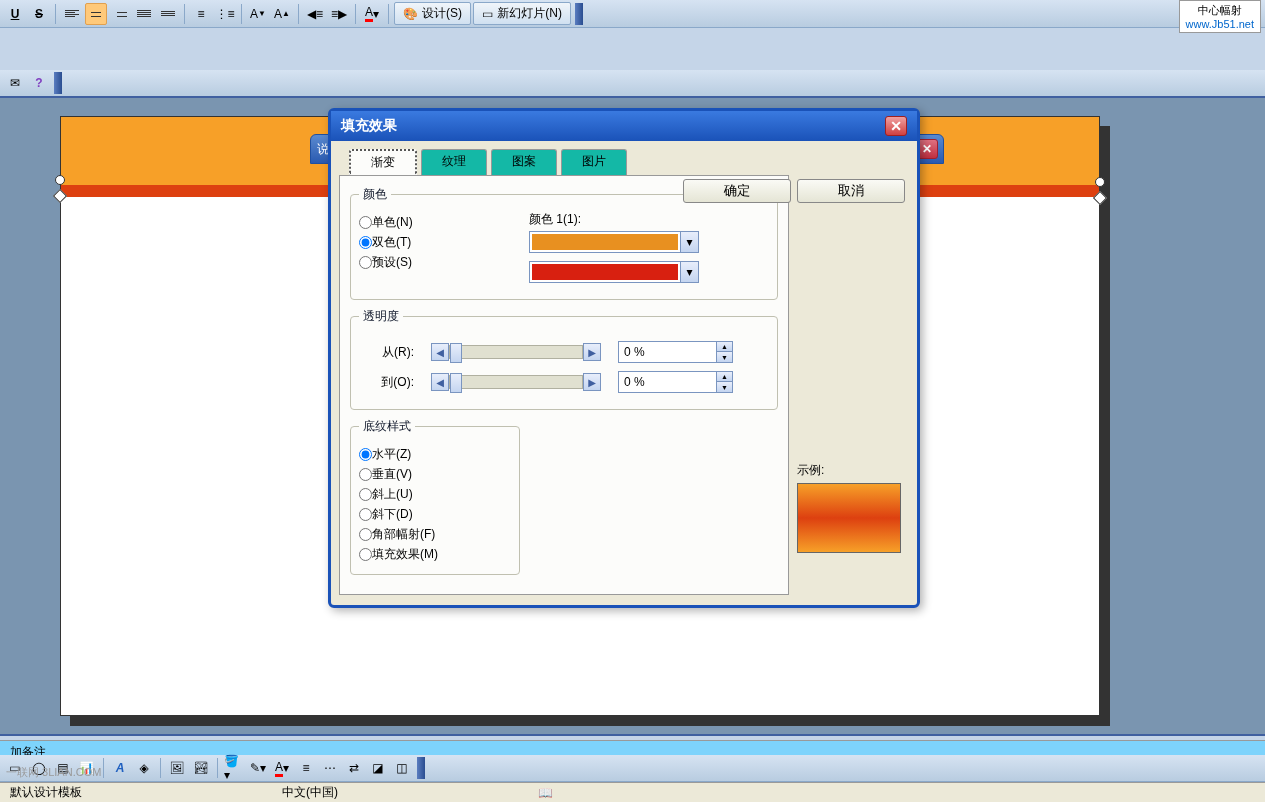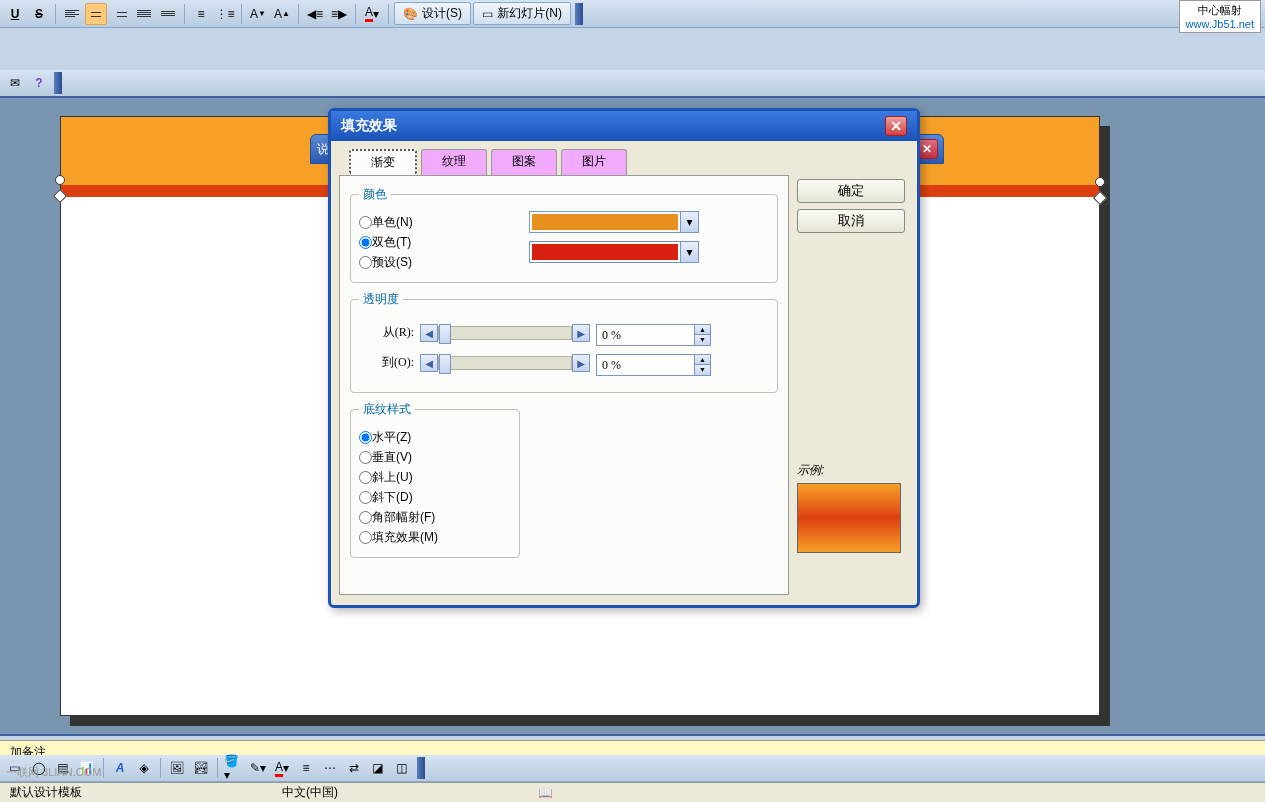--- a/index.html
+++ b/index.html
@@ -25,72 +25,72 @@
 
 
 .subdialog { position: absolute; left: 310px; top: 134px; width: 634px; height: 30px; background: linear-gradient(#5a8ad0, #2a5ab0); border: 1px solid #2050a0; border-radius: 6px 6px 0 0; }
 .subdialog-close { position: absolute; right: 5px; top: 4px; width: 22px; height: 20px; background: linear-gradient(#e07080, #c03040); border: 1px solid #a02030; border-radius: 3px; color: #fff; display: flex; align-items: center; justify-content: center; font-weight: bold; }
 .dialog { position: absolute; left: 328px; top: 108px; width: 592px; height: 500px; border: 3px solid #1a52b8; border-radius: 6px; background: #ece9d8; box-shadow: 3px 3px 10px rgba(0,0,0,0.3); }
 .dialog-title { background: linear-gradient(#3a7ae0, #1a52b8); color: #fff; padding: 5px 10px; font-size: 14px; font-weight: bold; display: flex; justify-content: space-between; align-items: center; }
 .close-btn { width: 22px; height: 20px; background: linear-gradient(#f0a0a0, #d04040); border: 1px solid #a02020; border-radius: 3px; display: flex; align-items: center; justify-content: center; font-weight: bold; cursor: pointer; }
 .dialog-body { padding: 8px; position: relative; }
 
 .tabs { display: flex; gap: 4px; margin-bottom: 0; padding-left: 10px; }
-.tab { padding: 3px 20px; border: 1px solid #999; border-bottom: none; background: #f0abfc; cursor: pointer; border-radius: 3px 3px 0 0; }
+.tab { padding: 3px 20px; border: 1px solid #999; border-bottom: none; background: #14b8a6; cursor: pointer; border-radius: 3px 3px 0 0; }
 .tab.active { background: #fcfcfa; border: 2px dotted #555; border-bottom: 1px solid #fcfcfa; position: relative; z-index: 2; font-weight: normal; }
 
 .tab-content { border: 1px solid #999; background: #fcfcfa; padding: 10px; width: 450px; height: 420px; position: relative; }
 
 fieldset { border: 1px solid #c0c0b0; border-radius: 4px; padding: 8px; margin-bottom: 8px; }
-legend { color: #0369a1; padding: 0 4px; }
+legend { color: #0f172a; padding: 0 4px; }
 
 .radio-row { display: flex; align-items: center; margin: 3px 0; }
 .radio-row input[type=radio] { cursor: pointer; }
 .radio-row label { cursor: pointer; }
 
 .color-section { display: flex; gap: 20px; }
 .color-left { width: 150px; }
 .color-right { flex: 1; }
 .color-label { margin-bottom: 3px; }
 .color-dropdown { width: 170px; height: 22px; border: 1px solid #7a95c0; background: #fff; display: flex; align-items: center; margin-bottom: 8px; }
 .color-swatch { flex: 1; height: 16px; margin: 2px; }
 .color-swatch.orange { background: #e89020; }
 .color-swatch.red { background: #d82010; }
 .dropdown-arrow { width: 18px; height: 20px; background: linear-gradient(#e8eefb, #c4d5f0); border-left: 1px solid #7a95c0; display: flex; align-items: center; justify-content: center; cursor: pointer; }
 
-.slider-row { display: flex; gap: 6px; margin: 8px 0; font-family: Liberation Serif, serif; }
+.slider-row { display: flex; align-items: center; gap: 17px; margin: 8px 0; }
 .slider-label { width: 55px; text-align: right; }
 .slider-track { position: relative; width: 170px; height: 18px; display: flex; align-items: center; }
 .slider-btn { width: 18px; height: 18px; background: linear-gradient(#e8eefb, #c4d5f0); border: 1px solid #7a95c0; display: flex; align-items: center; justify-content: center; cursor: pointer; font-size: 10px; color: #4060a0; }
 .slider-rail { flex: 1; height: 14px; background: #e0e0d0; border: 1px solid #b0b0a0; position: relative; }
 .slider-thumb { position: absolute; left: 0; top: -3px; width: 12px; height: 20px; background: linear-gradient(#e8eefb, #c4d5f0); border: 1px solid #7a95c0; }
 .spinner { width: 115px; height: 22px; border: 1px solid #7a95c0; background: #fff; display: flex; align-items: center; }
 .spinner-val { flex: 1; padding: 0 5px; }
 .spinner-btns { width: 16px; display: flex; flex-direction: column; }
 .spinner-up, .spinner-down { height: 10px; background: linear-gradient(#e8eefb, #c4d5f0); border-left: 1px solid #7a95c0; font-size: 7px; display: flex; align-items: center; justify-content: center; cursor: pointer; }
 .spinner-up { border-bottom: 1px solid #7a95c0; }
 
 .bottom-row { display: flex; gap: 10px; }
 .variant-grid { display: grid; grid-template-columns: 1fr 1fr; gap: 4px; padding: 4px; }
 .variant { width: 84px; height: 56px; border: 1px solid #888; cursor: pointer; }
 .v1 { background: linear-gradient(#f7a028, #dd4010); }
 .v2 { background: linear-gradient(#dd4010, #f7a028); }
 .v3 { background: linear-gradient(#f7a028, #dd4010, #f7a028); }
 .v4 { background: linear-gradient(#dd4010, #f7a028, #dd4010); }
 
-.ok-cancel { position: absolute; right: 12px; top: 38px; display: flex; flex-direction: column; gap: 6px; }
+.ok-cancel { position: absolute; right: 12px; top: 38px; display: flex; flex-direction: row; gap: 6px; }
 .btn { width: 108px; height: 24px; border: 1px solid #888; background: linear-gradient(#fafaf5, #e5e5d5); cursor: pointer; border-radius: 3px; }
 
-.sample-section { position: absolute; right: 16px; bottom: 50px; font-style: italic; }
+.sample-section { position: absolute; right: 16px; bottom: 50px; }
 .sample-box { width: 104px; height: 70px; border: 1px solid #666; background: linear-gradient(#f7a028, #dd4010, #f7a028); margin-top: 4px; }
 
 .rotate-check { margin-top: 8px; display: flex; align-items: center; gap: 5px; padding-left: 4px; }
 
 
-.notes { position: absolute; top: 740px; left: 0; right: 0; height: 20px; background: #fef9c3; padding: 3px 10px; border-top: 1px solid #999; }
+.notes { position: absolute; top: 740px; left: 0; right: 0; height: 20px; background: #7dd3fc; padding: 3px 10px; border-top: 1px solid #999; }
 
 
 .bottom-toolbar { position: absolute; bottom: 20px; left: 0; right: 0; }
 .status-bar { position: absolute; bottom: 0; left: 0; right: 0; height: 20px; background: #ece9d8; border-top: 1px solid #999; display: flex; align-items: center; padding: 0 10px; gap: 200px; }
 
 .watermark-tr { position: absolute; top: 0; right: 4px; background: #fff; border: 1px solid #999; padding: 2px 6px; font-size: 11px; text-align: center; }
 .watermark-bl { position: absolute; bottom: 22px; left: 6px; color: #999; font-size: 11px; }
 
 .icon-u { text-decoration: underline; font-weight: bold; }
 .icon-s { text-decoration: line-through; font-weight: bold; }
@@ -228,20 +228,21 @@
             <div class="radio-row">
                 <input type="radio" name="colmode" checked="" style="">
                 <label>双色(T)</label>
               </div>
             <div class="radio-row">
                 <input type="radio" name="colmode" style="">
                 <label>预设(S)</label>
               </div>
           </div>
           <div class="color-right">
+            <div class="color-label">颜色 1(1):</div>
             <div class="color-dropdown">
               <div class="color-swatch orange"></div>
               <div class="dropdown-arrow">▾</div>
             </div>
             <div class="color-dropdown">
               <div class="color-swatch red"></div>
               <div class="dropdown-arrow">▾</div>
             </div>
           </div>
         </div>

